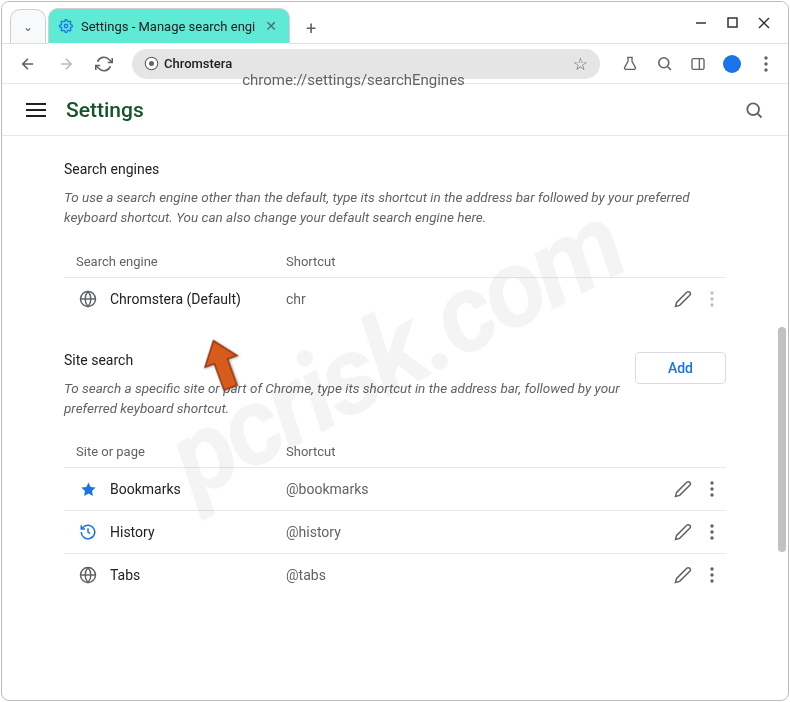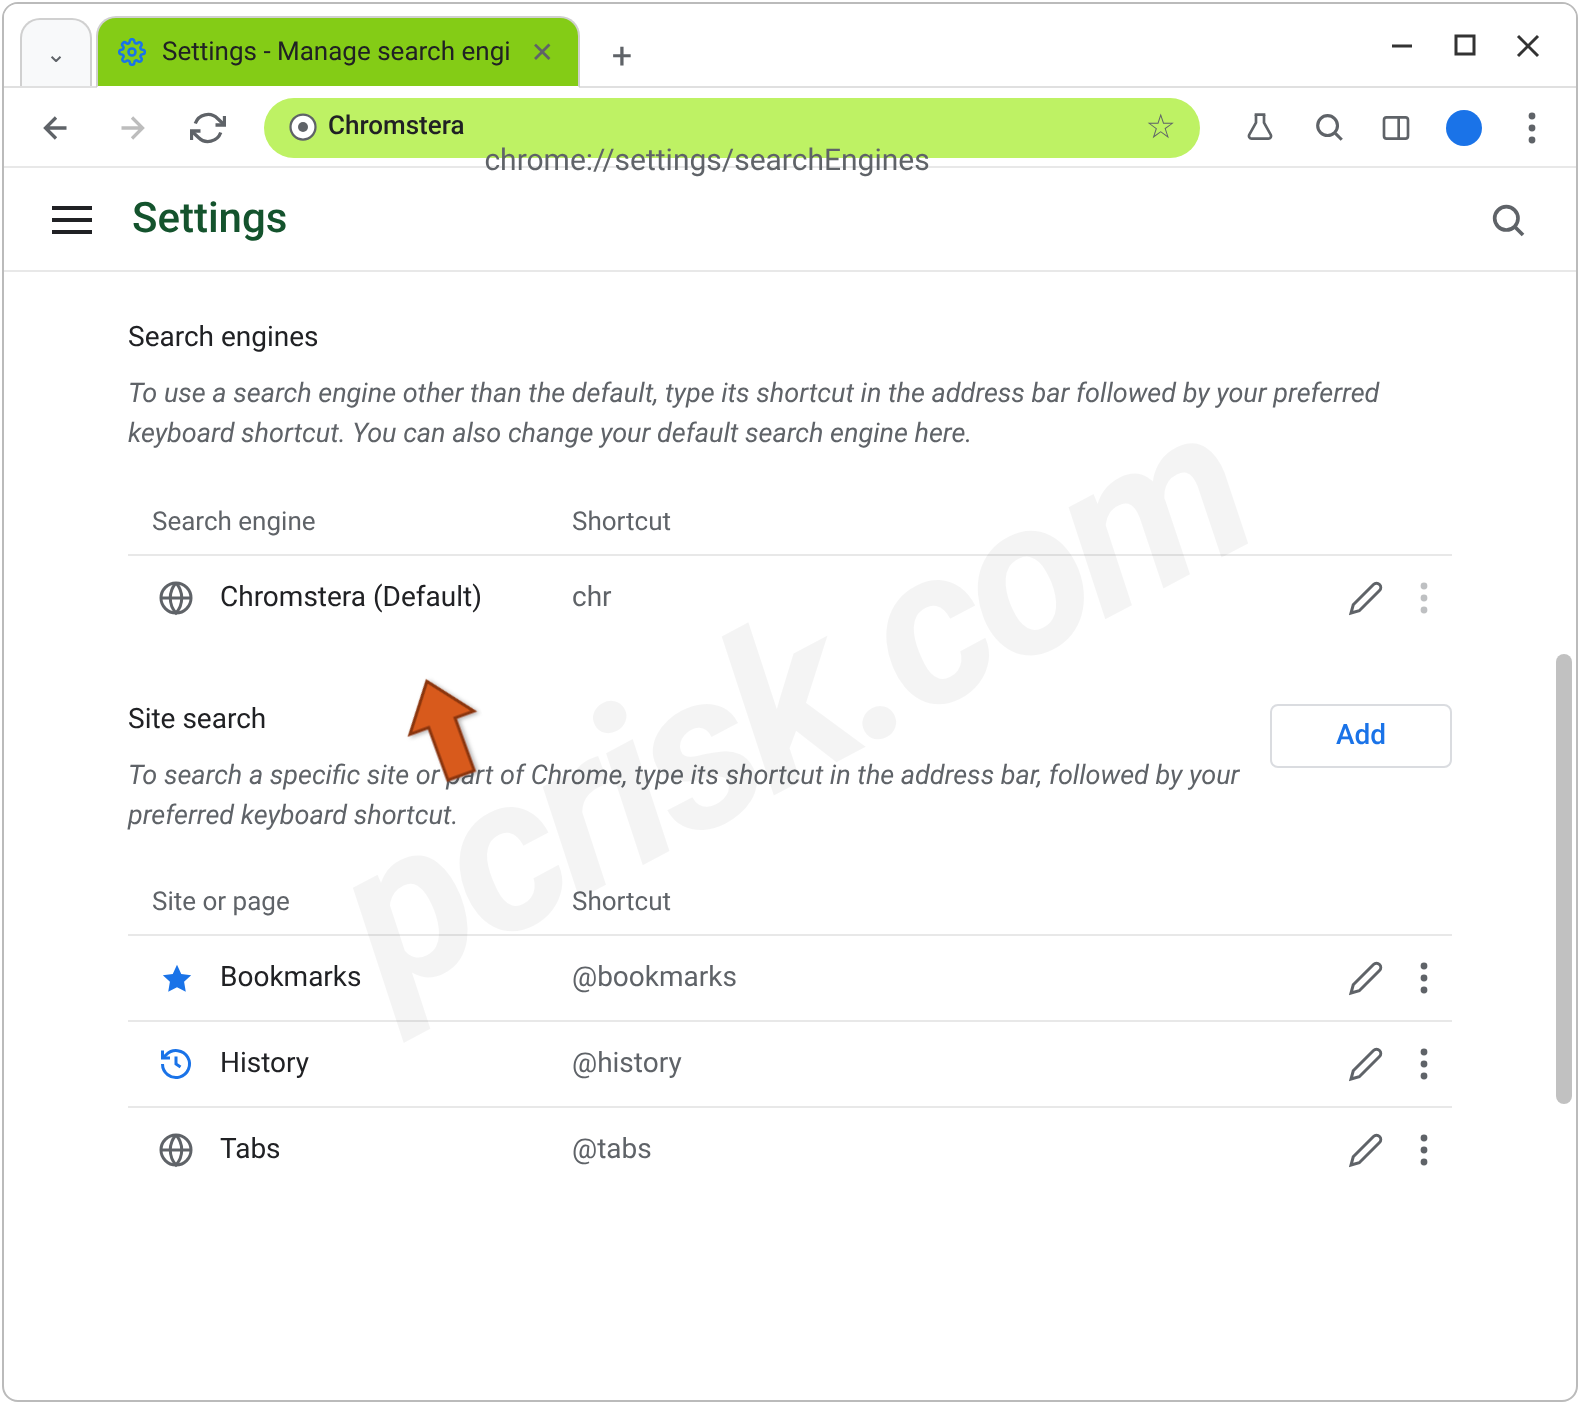--- a/index.html
+++ b/index.html
@@ -3,33 +3,33 @@
   <meta charset="utf-8">
   <style>
     * { margin: 0; padding: 0; box-sizing: border-box; font-family: -apple-system, BlinkMacSystemFont, "Segoe UI", Roboto, Arial, sans-serif; }
     body { width: 790px; height: 702px; background: #fff; position: relative; overflow: hidden; }
     .window { border: 1px solid #bbb; border-radius: 8px; width: 788px; height: 700px; margin: 1px; background: #fff; overflow: hidden; position: relative; }
     
     
     .titlebar { height: 42px; background: #fff; display: flex; align-items: stretch; border-bottom: 1px solid #e0e0e0; }
     .tab-strip { display: flex; align-items: flex-end; flex: 1; padding-left: 8px; }
     .tab-stub { width: 36px; height: 34px; border: 1px solid #d0d0d0; border-bottom: none; border-radius: 10px 10px 0 0; display: flex; align-items: center; justify-content: center; margin-right: 2px; background: #f8f9fa; }
-    .tab-active { height: 36px; background: #84cc16; border: 1px solid #d0d0d0; border-bottom: 1px solid #fff; border-radius: 10px 10px 0 0; display: flex; align-items: center; padding: 0 10px; min-width: 220px; gap: 8px; position: relative; top: 1px; }
+    .tab-active { height: 36px; background: #5eead4; border: 1px solid #d0d0d0; border-bottom: 1px solid #fff; border-radius: 10px 10px 0 0; display: flex; align-items: center; padding: 0 10px; min-width: 220px; gap: 8px; position: relative; top: 1px; }
     .tab-active .fav { color: #1a73e8; }
     .tab-title { font-size: 13px; color: #202124; white-space: nowrap; overflow: hidden; text-overflow: ellipsis; flex: 1; }
     .tab-close { color: #5f6368; font-size: 14px; cursor: pointer; padding: 2px; }
     .newtab { width: 30px; display: flex; align-items: center; justify-content: center; color: #5f6368; font-size: 18px; margin-left: 6px; margin-bottom: 4px; }
     .win-controls { display: flex; align-items: center; gap: 20px; padding: 0 18px; }
     .win-btn { color: #3b3b3b; }
     
     
     .toolbar { height: 40px; display: flex; align-items: center; padding: 0 12px; gap: 10px; border-bottom: 1px solid #e8e8e8; }
     .nav-btn { color: #5f6368; display: flex; align-items: center; justify-content: center; width: 28px; height: 28px; border-radius: 50%; }
     .nav-btn.disabled { color: #b8b8b8; }
-    .omnibox { flex: 1; height: 30px; background: #bef264; border-radius: 15px; display: flex; align-items: center; padding: 0 12px; gap: 10px; margin: 0 4px; }
+    .omnibox { flex: 1; height: 30px; background: #e5e5e5; border-radius: 15px; display: flex; align-items: center; padding: 0 12px; gap: 10px; margin: 0 4px; }
     .omni-chip { display: flex; align-items: center; gap: 5px; font-size: 13px; color: #202124; font-weight: 500;}
     .omni-text { font-size: 15px; color: #5f6368; flex: 1; margin-top: 32px; }
     .toolbar-right { display: flex; align-items: center; gap: 14px; padding-left: 6px; }
     .tb-icon { color: #5f6368; width: 20px; display: flex; justify-content: center; }
     .avatar-dot { width: 18px; height: 18px; border-radius: 50%; background: #1a73e8; }
     
     
     .settings-header { height: 52px; display: flex; align-items: center; padding: 0 24px; gap: 20px; border-bottom: 1px solid #e8e8e8; }
     .burger { color: #202124; }
     .settings-title { font-size: 21px; color: #14532d; font-weight: 500;}

